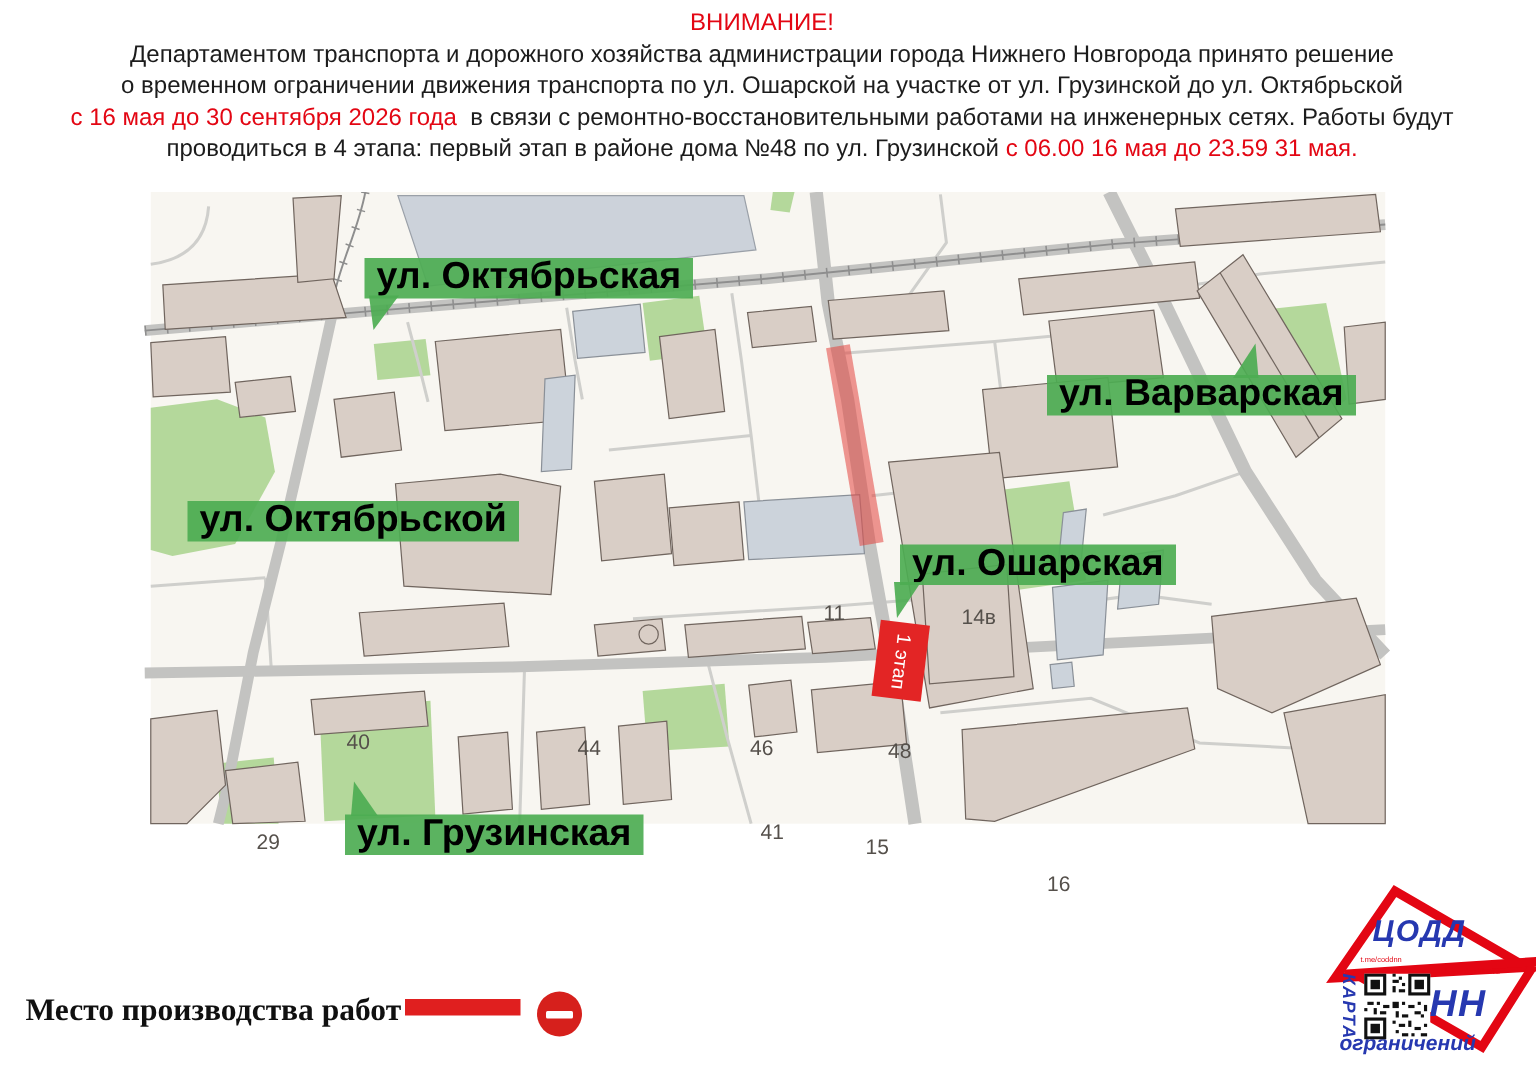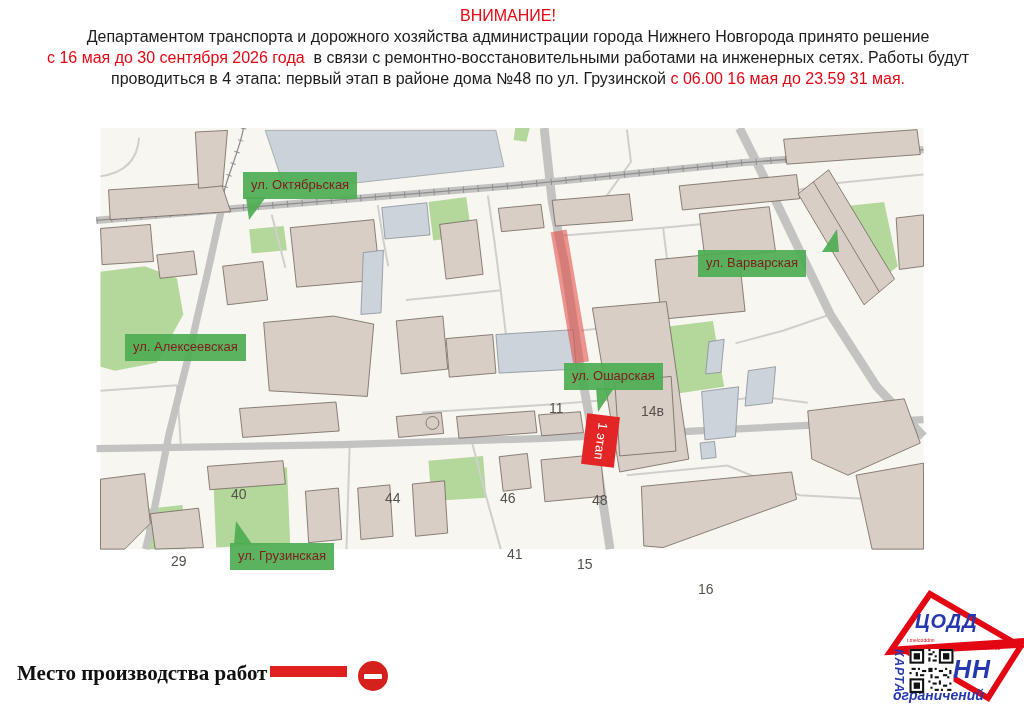--- a/index.html
+++ b/index.html
@@ -9,22 +9,22 @@
   }
   
   .header{
     position:absolute;left:0;top:5px;width:1016px;text-align:center;
     font-size:16px;line-height:21px;color:#1c1c1c;letter-spacing:0px;
   }
   .header .red{color:#e30613;}
   
   .map-svg{position:absolute;left:0;top:128px;}
   .badge{
-    position:absolute;background:rgba(77,172,82,0.92);color:#7f1d1d;
-    font-weight:400;font-size:13px;line-height:23px;padding:1px 8px 3px 8px;
+    position:absolute;background:rgba(77,172,82,0.92);color:#000000;
+    font-weight:700;font-size:25px;line-height:23px;padding:1px 8px 3px 8px;
     white-space:nowrap;
   }
   .ptr{position:absolute;width:0;height:0;}
   .bnum{
     position:absolute;font-size:14px;color:#55504b;white-space:nowrap;
   }
   .stage-box{
     position:absolute;left:584px;top:415px;width:33px;height:51px;
     background:#e32525;transform:rotate(7deg);
   }
@@ -66,20 +66,21 @@
   .logo-tg{position:absolute;left:907px;top:637px;color:#e30613;font-size:5px;white-space:nowrap;}
   .logo-vk{position:absolute;left:961px;top:645px;color:#e30613;font-size:5px;white-space:nowrap;}
   .qr{position:absolute;left:908px;top:649px;}
 </style>
 </head>
 <body>
 
 <div class="header">
   <div class="red">ВНИМАНИЕ!</div>
   <div>Департаментом транспорта и дорожного хозяйства администрации города Нижнего Новгорода принято решение</div>
+  <div>о временном ограничении движения транспорта по ул. Ошарской на участке от ул. Грузинской до ул. Октябрьской</div>
   <div><span class="red">с 16 мая до 30 сентября 2026 года</span><span>&nbsp; в связи с ремонтно-восстановительными работами на инженерных сетях. Работы будут</span></div>
   <div><span>проводиться в 4 этапа: первый этап в районе дома №48 по ул. Грузинской </span><span class="red">с 06.00 16 мая до 23.59 31 мая.</span></div>
 </div>
 
 <svg class="map-svg" width="1024" height="524" viewBox="0 128 1024 652">
 
   <rect x="0" y="128" width="1024" height="524" fill="#f8f6f1"></rect>
 
   <g fill="#b4d89b" stroke="none">
     <polygon points="0,307 55,300 95,315 103,360 70,420 18,430 0,425"></polygon>
@@ -184,23 +185,23 @@
 
   <line x1="570" y1="256" x2="598" y2="420" stroke="rgba(227,68,62,0.55)" stroke-width="20"></line>
 </svg>
 
 <div class="badge" style="left:243px;top:172px;">ул. Октябрьская</div>
 <div class="ptr" style="left:246px;top:197px;border-top:23px solid rgba(77,172,82,0.92);border-right:17px solid transparent;border-left:3px solid transparent;"></div>
 
 <div class="badge" style="left:698px;top:250px;">ул. Варварская</div>
 <div class="ptr" style="left:822px;top:229px;border-bottom:23px solid rgba(77,172,82,0.92);border-left:15px solid transparent;border-right:2px solid transparent;"></div>
 
-<div class="badge" style="left:125px;top:334px;">ул. Алексеевская</div>
-
-<div class="badge" style="left:564px;top:363px;">ул. Ошарская</div>
+<div class="badge" style="left:125px;top:334px;">ул. Октябрьской</div>
+
+<div class="badge" style="left:600px;top:363px;">ул. Ошарская</div>
 <div class="ptr" style="left:596px;top:388px;border-top:24px solid rgba(77,172,82,0.92);border-right:16px solid transparent;border-left:2px solid transparent;"></div>
 
 <div class="badge" style="left:230px;top:543px;">ул. Грузинская</div>
 <div class="ptr" style="left:234px;top:521px;border-bottom:23px solid rgba(77,172,82,0.92);border-right:16px solid transparent;border-left:2px solid transparent;"></div>
 
 <span class="bnum" style="left:549px;top:400px;">11</span>
 <span class="bnum" style="left:641px;top:403px;">14в</span>
 <span class="bnum" style="left:231px;top:486px;">40</span>
 <span class="bnum" style="left:385px;top:490px;">44</span>
 <span class="bnum" style="left:500px;top:490px;">46</span>

